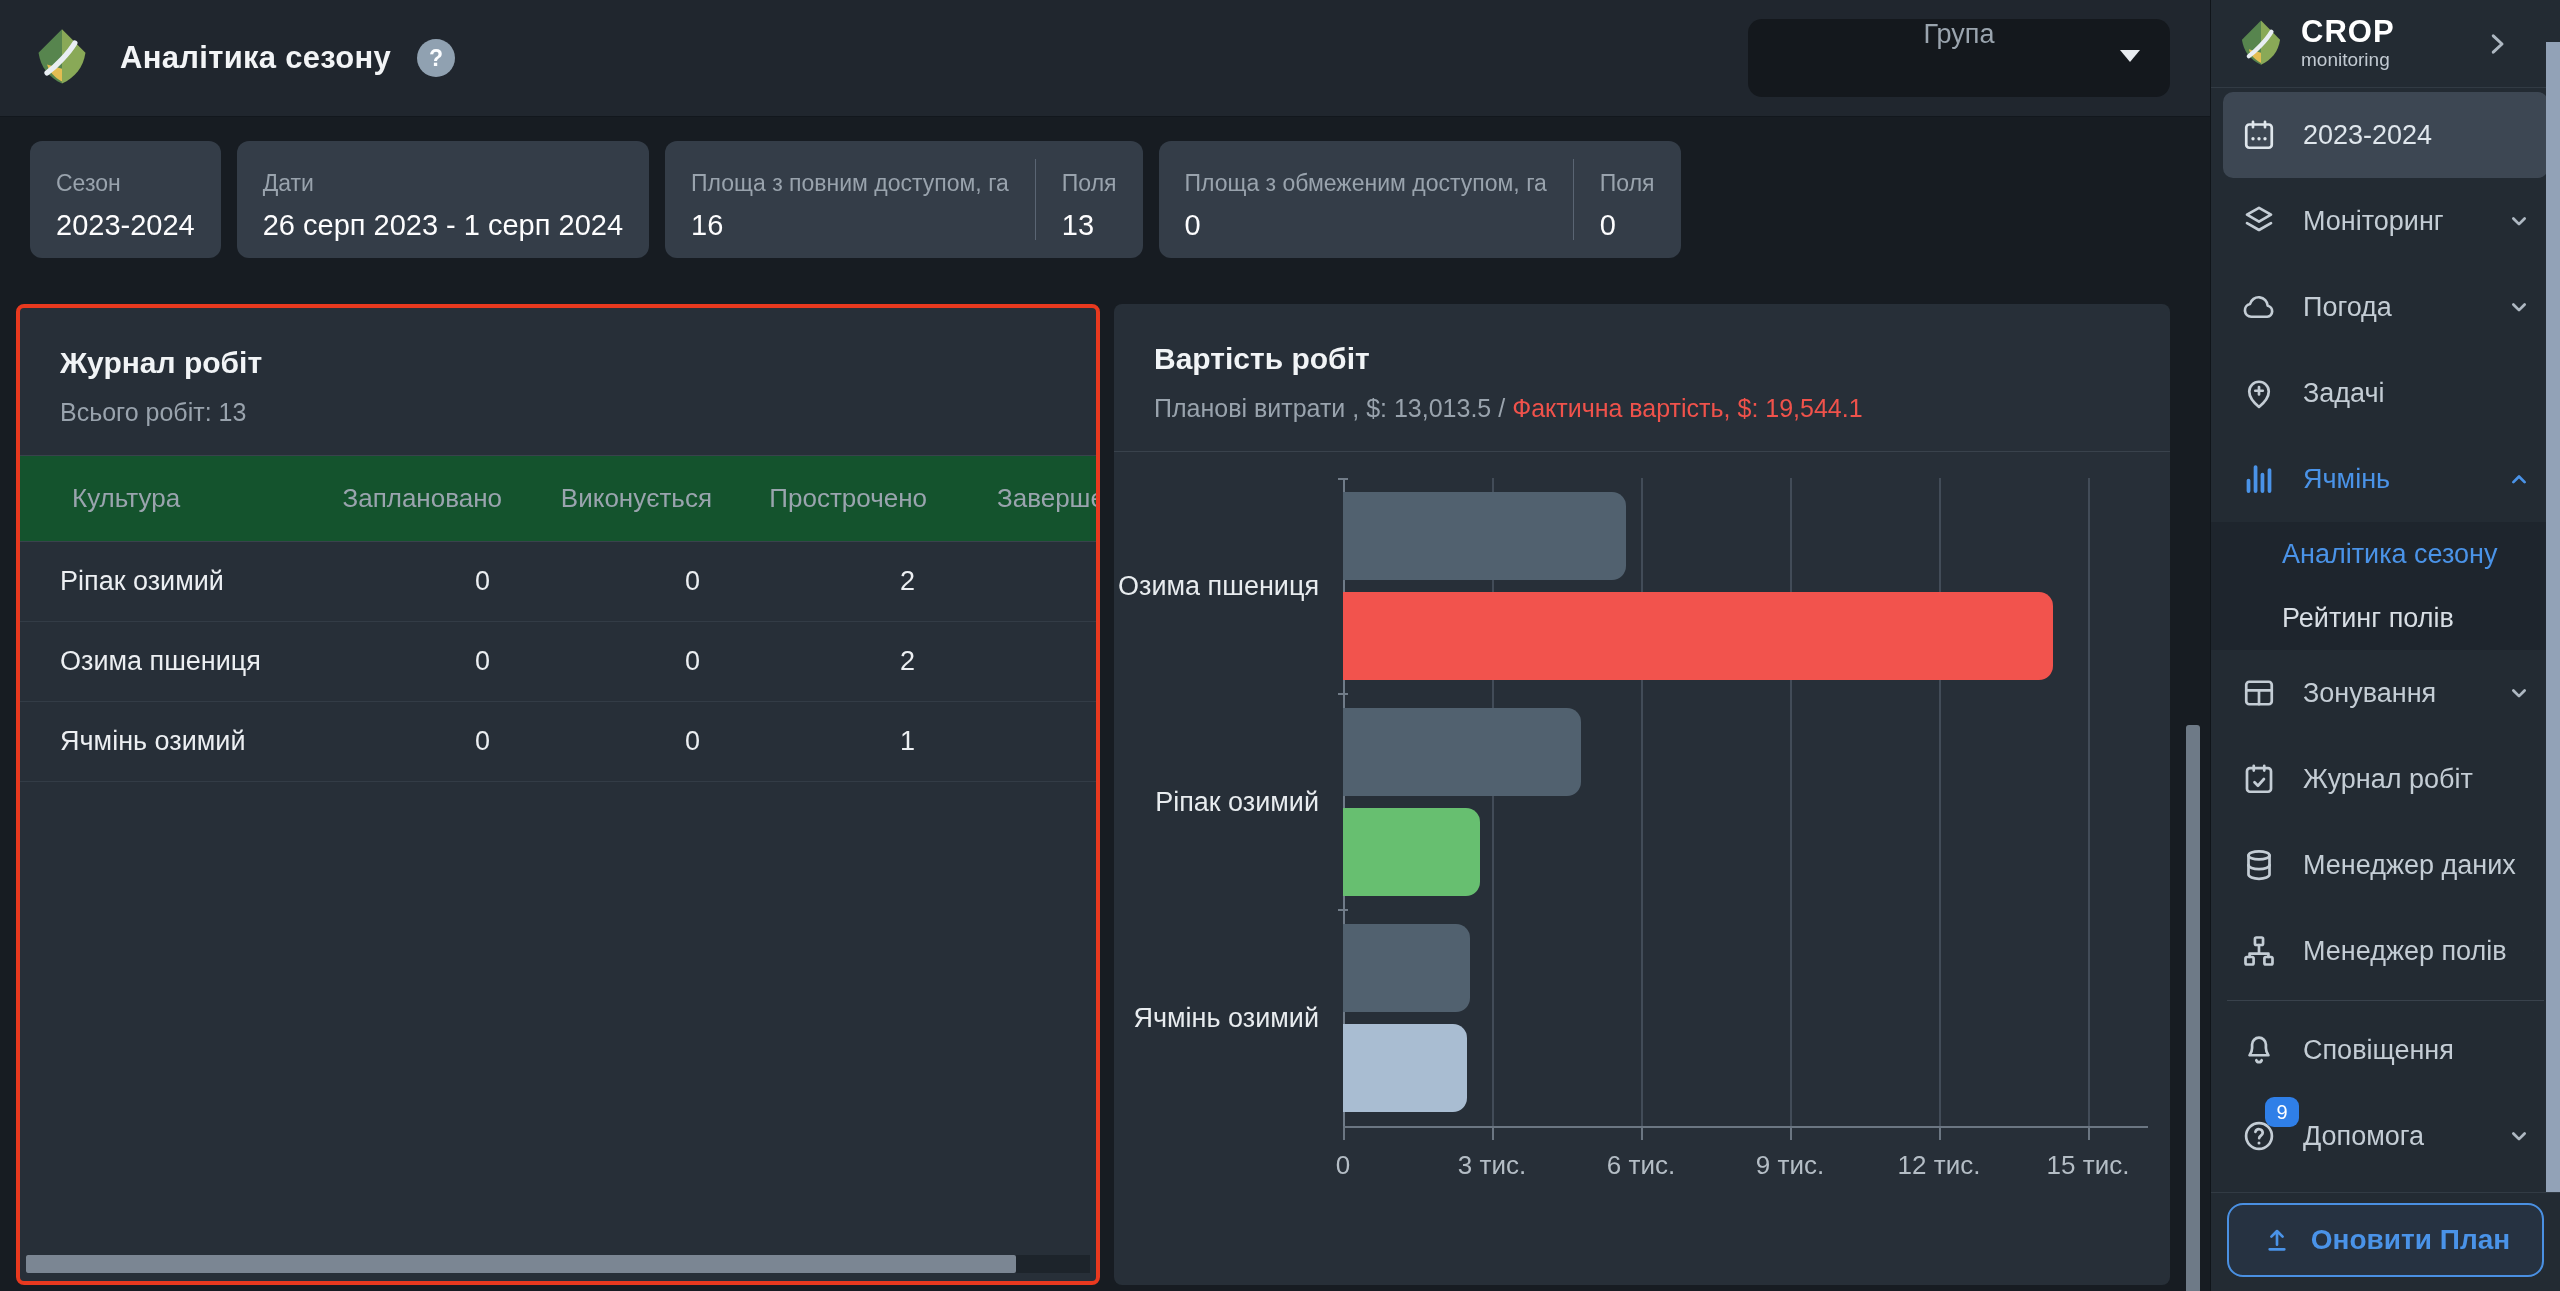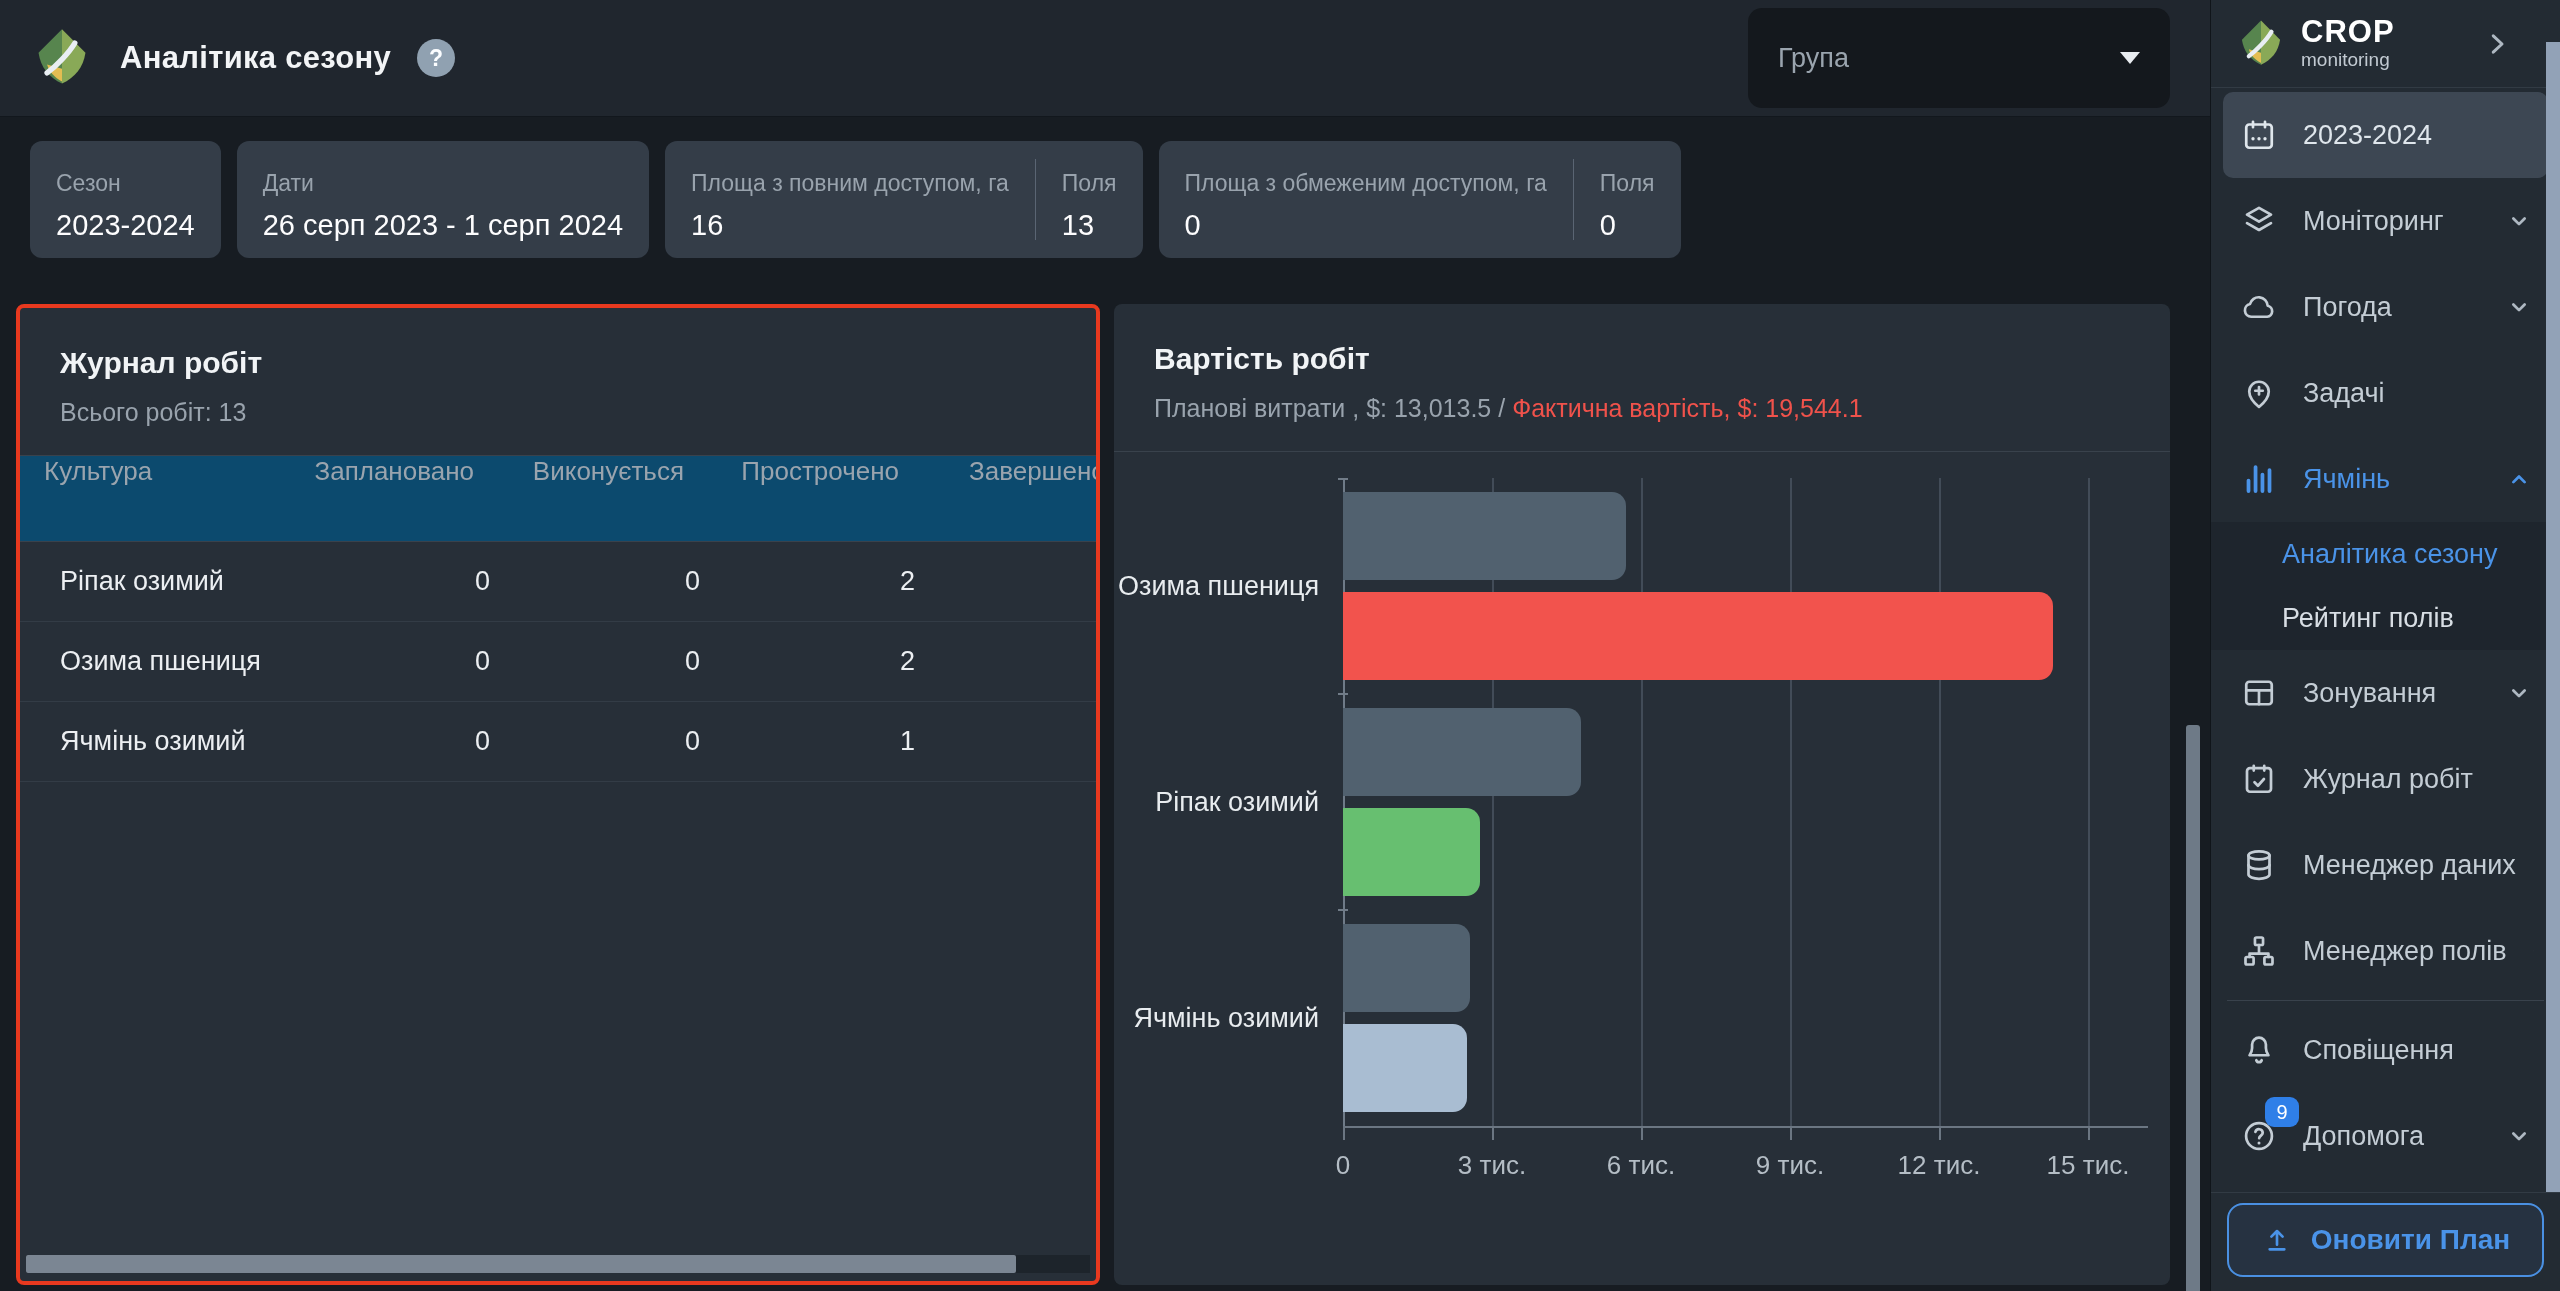--- a/index.html
+++ b/index.html
@@ -21,21 +21,21 @@
   .qbadge {
     width:38px; height:38px; border-radius:50%; background:#90a1b1; color:#fbfdff;
     display:flex; align-items:center; justify-content:center; font-size:23px; font-weight:bold;
     margin-left:26px;
   }
   .spacer { flex:1; }
   .select {
     background:#14181d; border-radius:14px; display:flex; align-items:center;
     color:#9aa4ae; font-size:27px; padding:0 30px; cursor:pointer;
   }
-  .group-select { width:422px; height:100px; }
+  .group-select { width:422px; height:78px;flex-direction:column; }
   .caret { width:0; height:0; border-left:10px solid transparent; border-right:10px solid transparent;
     border-top:12px solid #e8ecf0; margin-left:auto; }
 
   
   .infobar { display:flex; gap:16px; padding:24px 30px 26px; background:#171c22; flex:0 0 auto; }
   .card { background:#343d48; border-radius:12px; padding:16px 26px; display:flex; }
   .card .sec { display:flex; flex-direction:column; justify-content:center; gap:12px;margin-top:13px; }
   .card .lbl { color:#99a3ad; font-size:23px; white-space:nowrap; }
   .card .val { color:#fdfdfe; font-size:29px; }
   .vdiv { width:1px; background:#5a6573; margin:2px 26px; }
@@ -44,22 +44,22 @@
   .content { flex:1; display:flex; gap:14px; padding:20px 40px 6px 16px; position:relative; }
   .panel { background:#272f38; border-radius:8px; position:relative; overflow:hidden; }
   .panel-left { flex:0 0 1084px; border:4px solid #e8391f; }
   .panel-right { flex:1; }
   .p-head { padding:38px 40px 28px; border-bottom:1px solid #39424c; }
   .p-title { font-size:30px; font-weight:bold; color:#f1f4f6; }
   .p-sub { margin-top:18px; font-size:25px; color:#99a3ad; }
   .cost-actual { color:#f0524b; }
 
   
-  .thead { display:flex; height:86px; background:#0c4a6e; color:#9aa4ae;
-    font-size:26px; padding-left:24px; white-space:nowrap; border-bottom:1px solid #39424c; }
+  .thead { display:flex; align-items:center; height:86px; background:#14532d; color:#9aa4ae;
+    font-size:26px; padding-left:52px; white-space:nowrap; border-bottom:1px solid #39424c; }
   .trow { display:flex; align-items:center; height:80px; padding-left:40px; white-space:nowrap;
     border-bottom:1px solid #333c46; color:#eceff2; font-size:27px; }
   .c1 { flex:0 0 250px; text-align:left; }
   .c2 { flex:0 0 180px; text-align:right; }
   .c3 { flex:0 0 210px; text-align:right; }
   .c4 { flex:0 0 215px; text-align:right; }
   .c5 { flex:0 0 260px; text-align:left; padding-left:70px; }
   .hscroll { position:absolute; left:6px; right:6px; bottom:8px; height:18px; background:#1d242b; }
   .hthumb { width:93%; height:100%; background:#7b8693; border-radius:2px; }
 

